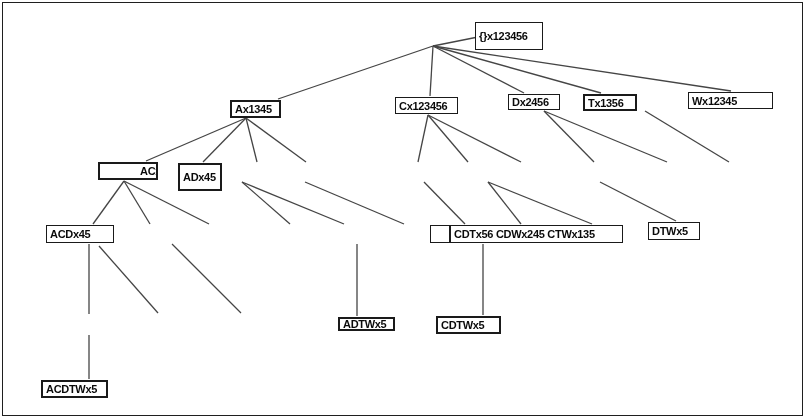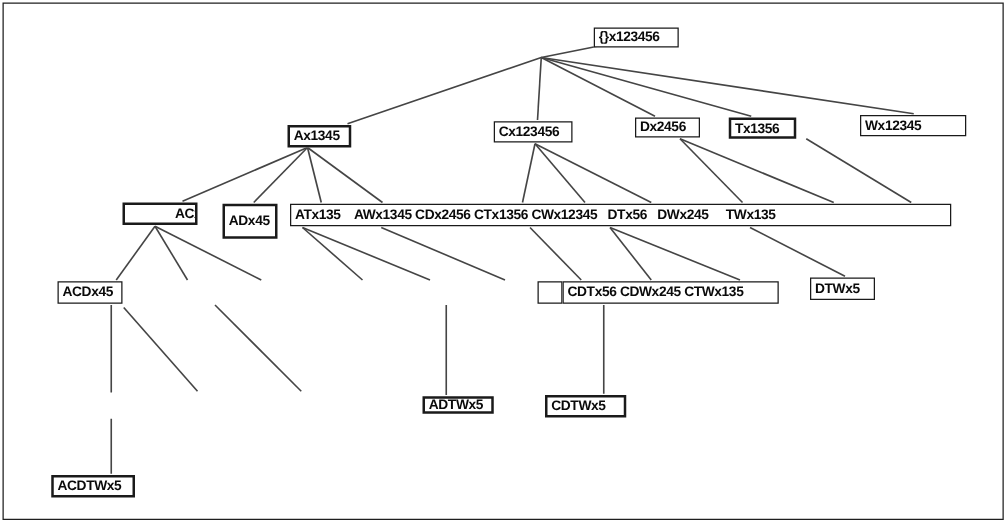--- a/index.html
+++ b/index.html
@@ -79,33 +79,32 @@
       <line x1="172" y1="244" x2="241" y2="313"></line>
       <line x1="357" y1="244" x2="357" y2="316"></line>
       <line x1="483" y1="244" x2="483" y2="315"></line>
 
       <line x1="89" y1="335" x2="89" y2="379"></line>
     </g>
   </svg>
 
   <div id="frame"></div>
 
-  <div class="node thin" style="left:475px;top:22px;width:68px;height:16px;">{}x123456</div>
+  <div class="node thin" style="left:475px;top:22px;width:68px;height:28px;">{}x123456</div>
 
   <div class="node" style="left:230px;top:100px;width:51px;height:18px;">Ax1345</div>
   <div class="node thin" style="left:395px;top:97px;width:63px;height:17px;">Cx123456</div>
   <div class="node thin" style="left:508px;top:94px;width:52px;height:16px;">Dx2456</div>
   <div class="node" style="left:583px;top:94px;width:54px;height:17px;">Tx1356</div>
   <div class="node thin" style="left:688px;top:92px;width:85px;height:17px;">Wx12345</div>
 
   <div class="node" style="left:98px;top:162px;width:60px;height:18px;padding-left:40px;">ACx1345</div>
   <div class="node" style="left:178px;top:163px;width:44px;height:28px;">ADx45</div>
-  <div class="node thin" style="left:232px;top:163px;width:529px;height:18px;">ATx135    AWx1345 CDx2456 CTx1356 CWx12345   DTx56   DWx245     TWx135</div>
 
-  <div class="node thin" style="left:46px;top:225px;width:52px;height:18px;">ACDx45</div>
+  <div class="node thin" style="left:46px;top:225px;width:68px;height:18px;">ACDx45</div>
   <div class="node thin" style="left:430px;top:225px;width:20px;height:18px;"></div>
   <div class="node thin" style="left:450px;top:225px;width:173px;height:18px;">CDTx56 CDWx245 CTWx135</div>
   <div class="node thin" style="left:648px;top:222px;width:52px;height:18px;">DTWx5</div>
 
   <div class="node" style="left:338px;top:317px;width:57px;height:14px;">ADTWx5</div>
   <div class="node" style="left:436px;top:316px;width:65px;height:18px;">CDTWx5</div>
 
   <div class="node" style="left:41px;top:380px;width:67px;height:18px;">ACDTWx5</div>
 
 </div>

